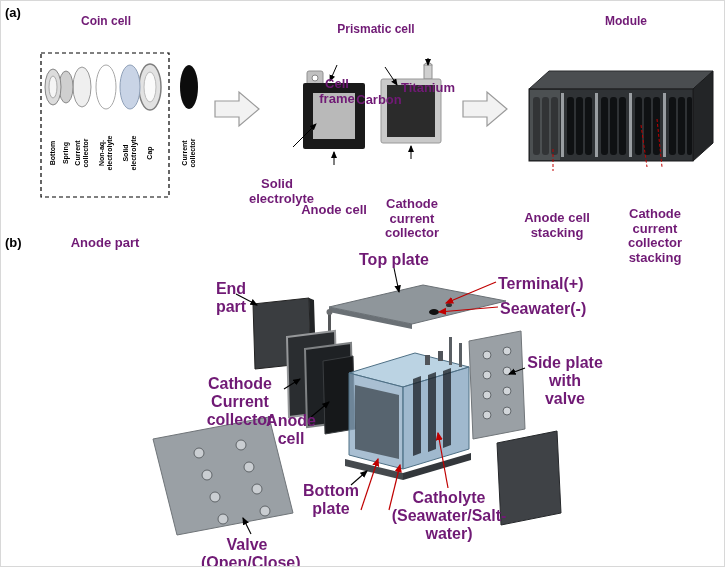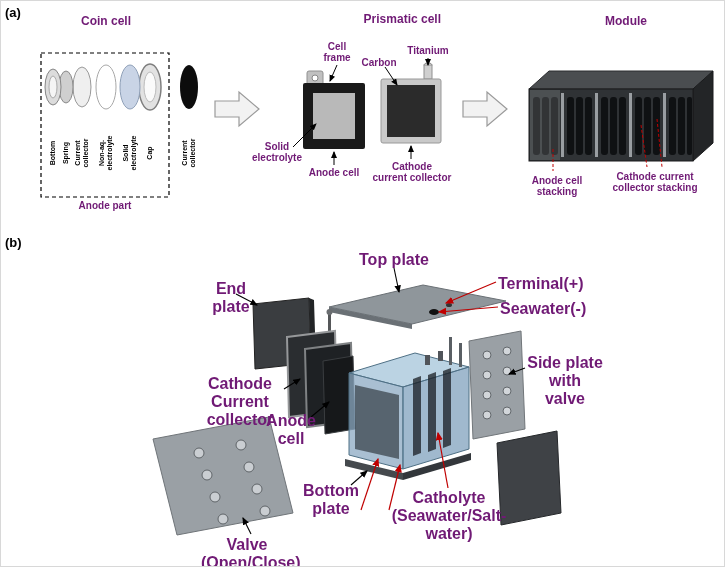--- a/index.html
+++ b/index.html
@@ -8,21 +8,21 @@
     font-family:"Liberation Sans",sans-serif;color:#000;overflow:hidden;
     border:1px solid #d8d8d8;box-sizing:border-box;
   }
   #bg{position:absolute;left:0;top:0;width:725px;height:567px;}
   .lbl{
     position:absolute;font-weight:bold;white-space:pre-line;text-align:center;
     line-height:1.12;color:#701a75;
   }
   .tag{font-size:13px;font-weight:bold;position:absolute;}
   .title{font-size:12px;}
-  .s9{font-size:10px;}
+  .s9{font-size:13px;margin-top:36px;}
   .s10{font-size:16px;}
   .rot{
     position:absolute;width:80px;display:flex;align-items:center;justify-content:center;
     transform:rotate(-90deg);font-size:7px;font-weight:bold;line-height:1.08;
     text-align:center;white-space:pre-line;
   }
 </style>
 </head>
 <body>
 
@@ -180,21 +180,21 @@
       <line x1="447" y1="487" x2="437" y2="432" stroke="#c00000" stroke-width="1.2" marker-end="url(#ar)"></line>
       <line x1="360" y1="509" x2="377" y2="458" stroke="#c00000" stroke-width="1.2" marker-end="url(#ar)"></line>
       <line x1="388" y1="509" x2="399" y2="464" stroke="#c00000" stroke-width="1.2" marker-end="url(#ar)"></line>
     </g>
   </svg>
 
   <div class="tag" style="left:4px;top:4px;">(a)</div>
   <div class="tag" style="left:4px;top:234px;">(b)</div>
 
   <div class="lbl title" style="left:55px;top:14px;width:100px;">Coin cell</div>
-  <div class="lbl title" style="left:310px;top:12px;width:130px;text-align:right;">Prismatic cell</div>
+  <div class="lbl title" style="left:310px;top:22px;width:130px;">Prismatic cell</div>
   <div class="lbl title" style="left:575px;top:14px;width:100px;text-align:center;">Module</div>
 
   <div class="rot" style="left:12px;top:147px;height:10px;">Bottom</div>
   <div class="rot" style="left:25px;top:147px;height:10px;">Spring</div>
   <div class="rot" style="left:41px;top:144px;height:16px;">Current
 collector</div>
   <div class="rot" style="left:65px;top:144px;height:16px;">Non-aq.
 electrolyte</div>
   <div class="rot" style="left:89px;top:144px;height:16px;">Solid
 electrolyte</div>
@@ -212,21 +212,21 @@
   <div class="lbl s9" style="left:300px;top:166px;width:66px;">Anode cell</div>
   <div class="lbl s9" style="left:366px;top:160px;width:90px;">Cathode
 current collector</div>
 
   <div class="lbl s9" style="left:516px;top:174px;width:80px;">Anode cell
 stacking</div>
   <div class="lbl s9" style="left:606px;top:170px;width:96px;">Cathode current
 collector stacking</div>
 
   <div class="lbl s10" style="left:353px;top:250px;width:80px;">Top plate</div>
-  <div class="lbl s10" style="left:198px;top:279px;width:64px;">End plate</div>
+  <div class="lbl s10" style="left:198px;top:279px;width:64px;">End part</div>
   <div class="lbl s10" style="left:497px;top:274px;width:72px;text-align:left;">Terminal(+)</div>
   <div class="lbl s10" style="left:499px;top:299px;width:72px;text-align:left;">Seawater(-)</div>
   <div class="lbl s10" style="left:526px;top:353px;width:76px;">Side plate
 with valve</div>
   <div class="lbl s10" style="left:194px;top:374px;width:90px;">Cathode
 Current collector</div>
   <div class="lbl s10" style="left:258px;top:411px;width:64px;">Anode cell</div>
   <div class="lbl s10" style="left:290px;top:481px;width:80px;">Bottom plate</div>
   <div class="lbl s10" style="left:388px;top:488px;width:120px;">Catholyte
 (Seawater/Salt-water)</div>

